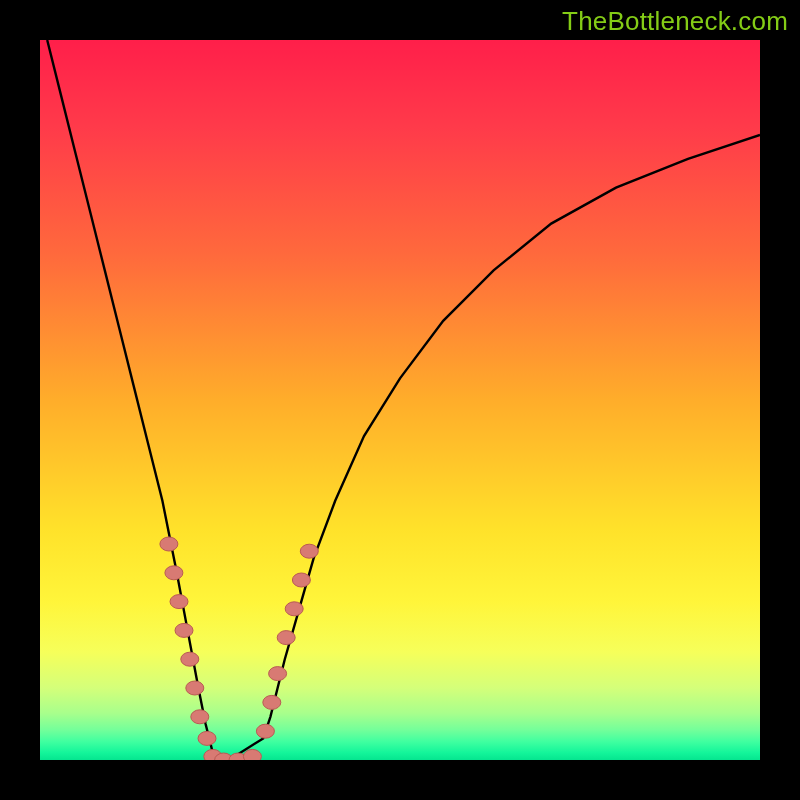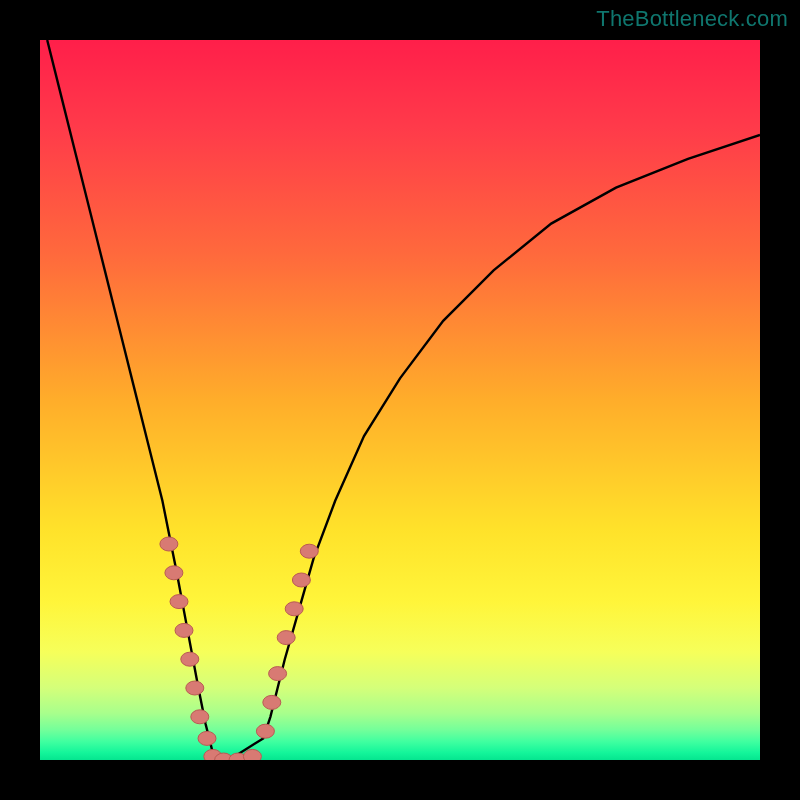--- a/index.html
+++ b/index.html
@@ -38,22 +38,22 @@
     position: absolute;
     left: 0;
     top: 0;
     width: 100%;
     height: 100%;
   }
   .watermark {
     position: absolute;
     top: 6px;
     right: 12px;
-    color: #0f766e;
-    font-size: 22px;
+    color: #84cc16;
+    font-size: 26px;
     font-weight: 500;
     letter-spacing: 0.2px;
   }
   .dot {
     fill: #d87a73;
     stroke: #b95a53;
     stroke-width: 1;
   }
 </style>
 </head>

